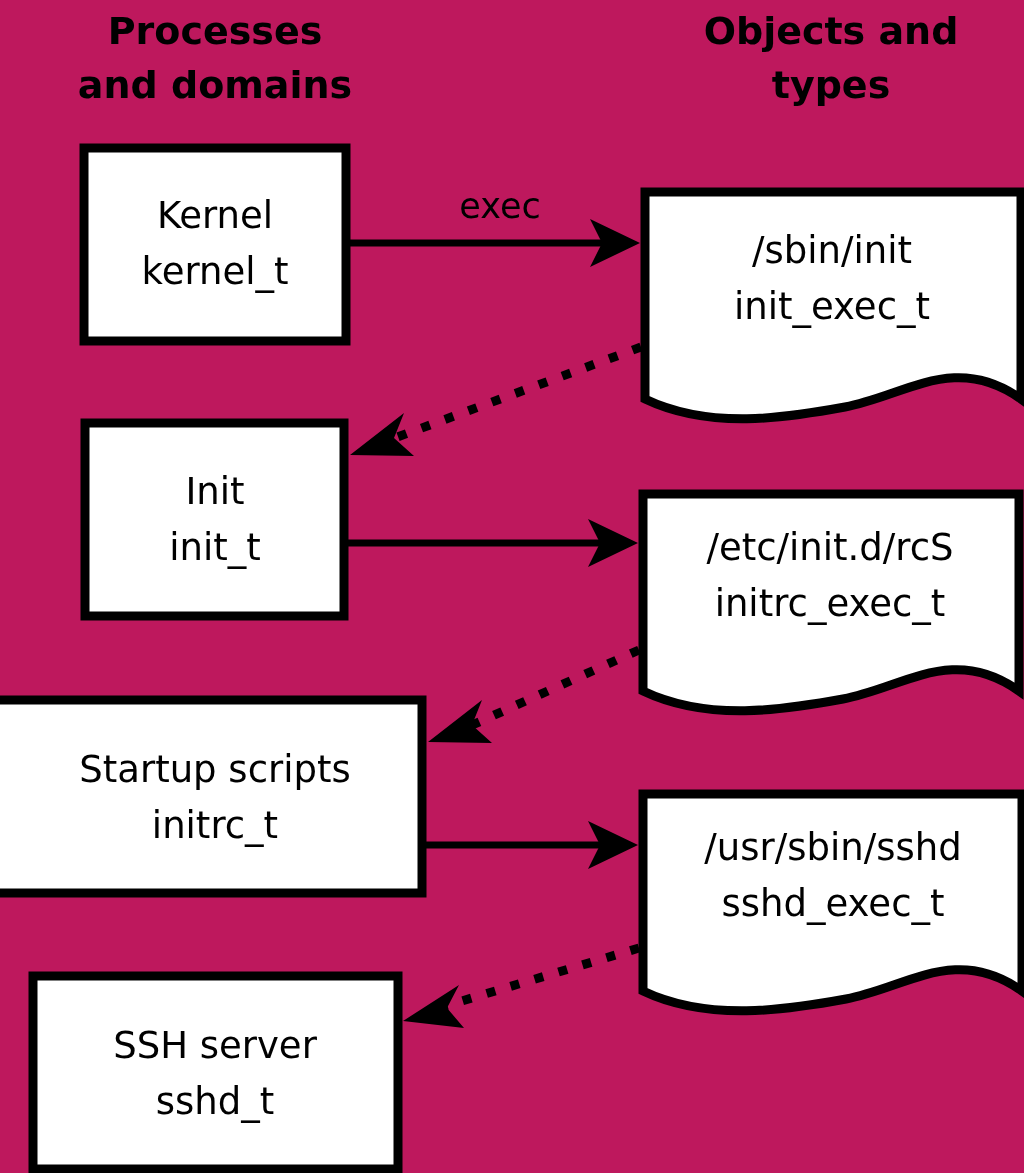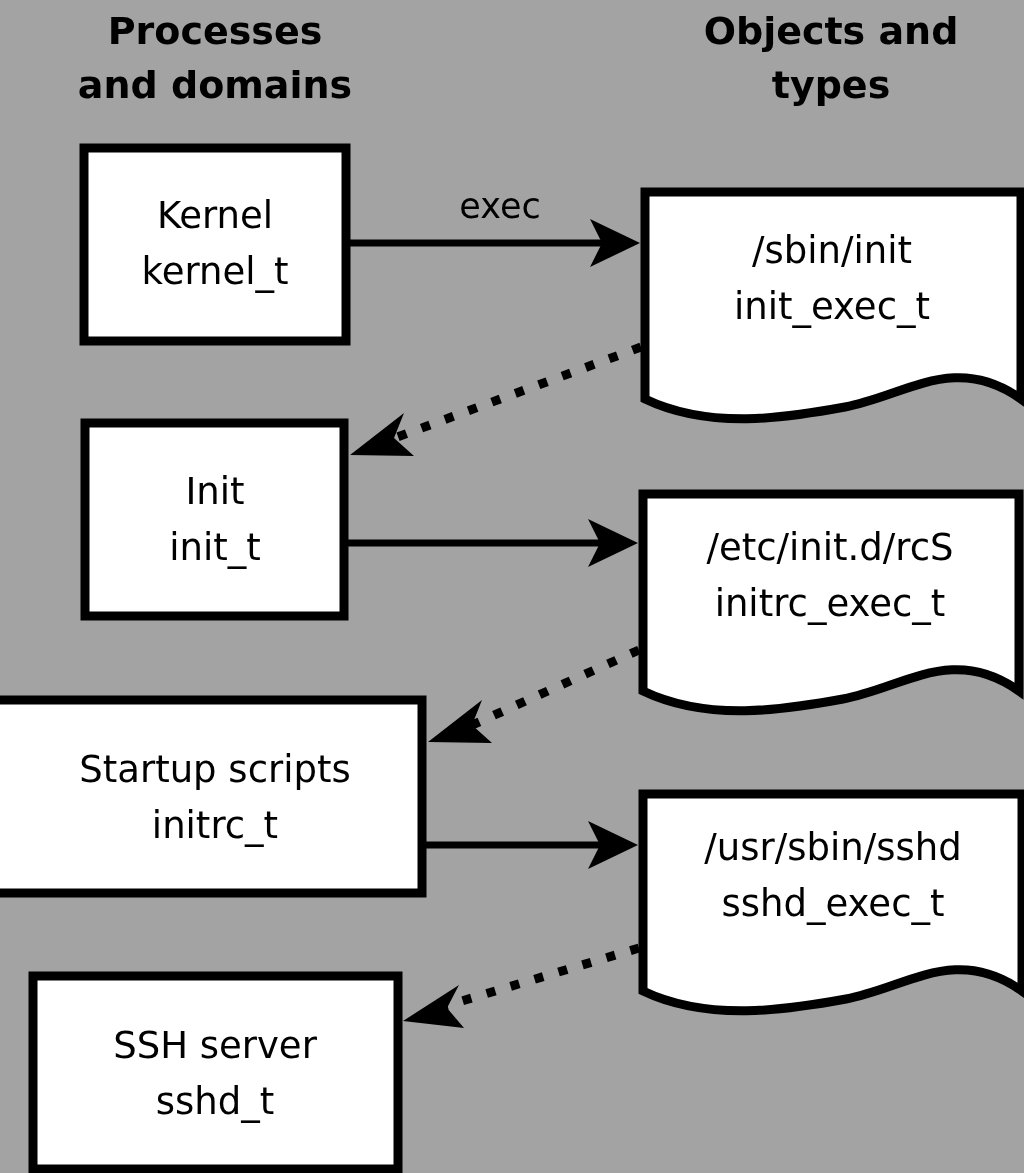--- a/index.html
+++ b/index.html
@@ -4,21 +4,21 @@
 <style>
   html, body {
     margin: 0;
     padding: 0;
     background: #ffffff;
   }
   #diagram-root {
     position: relative;
     width: 1024px;
     height: 1173px;
-    background: #a3a3a3;
+    background: #be185d;
     font-family: "DejaVu Sans", sans-serif;
     overflow: hidden;
   }
   svg.canvas {
     display: block;
     width: 1024px;
     height: 1173px;
   }
   .col-header {
     font-family: "DejaVu Sans", sans-serif;

